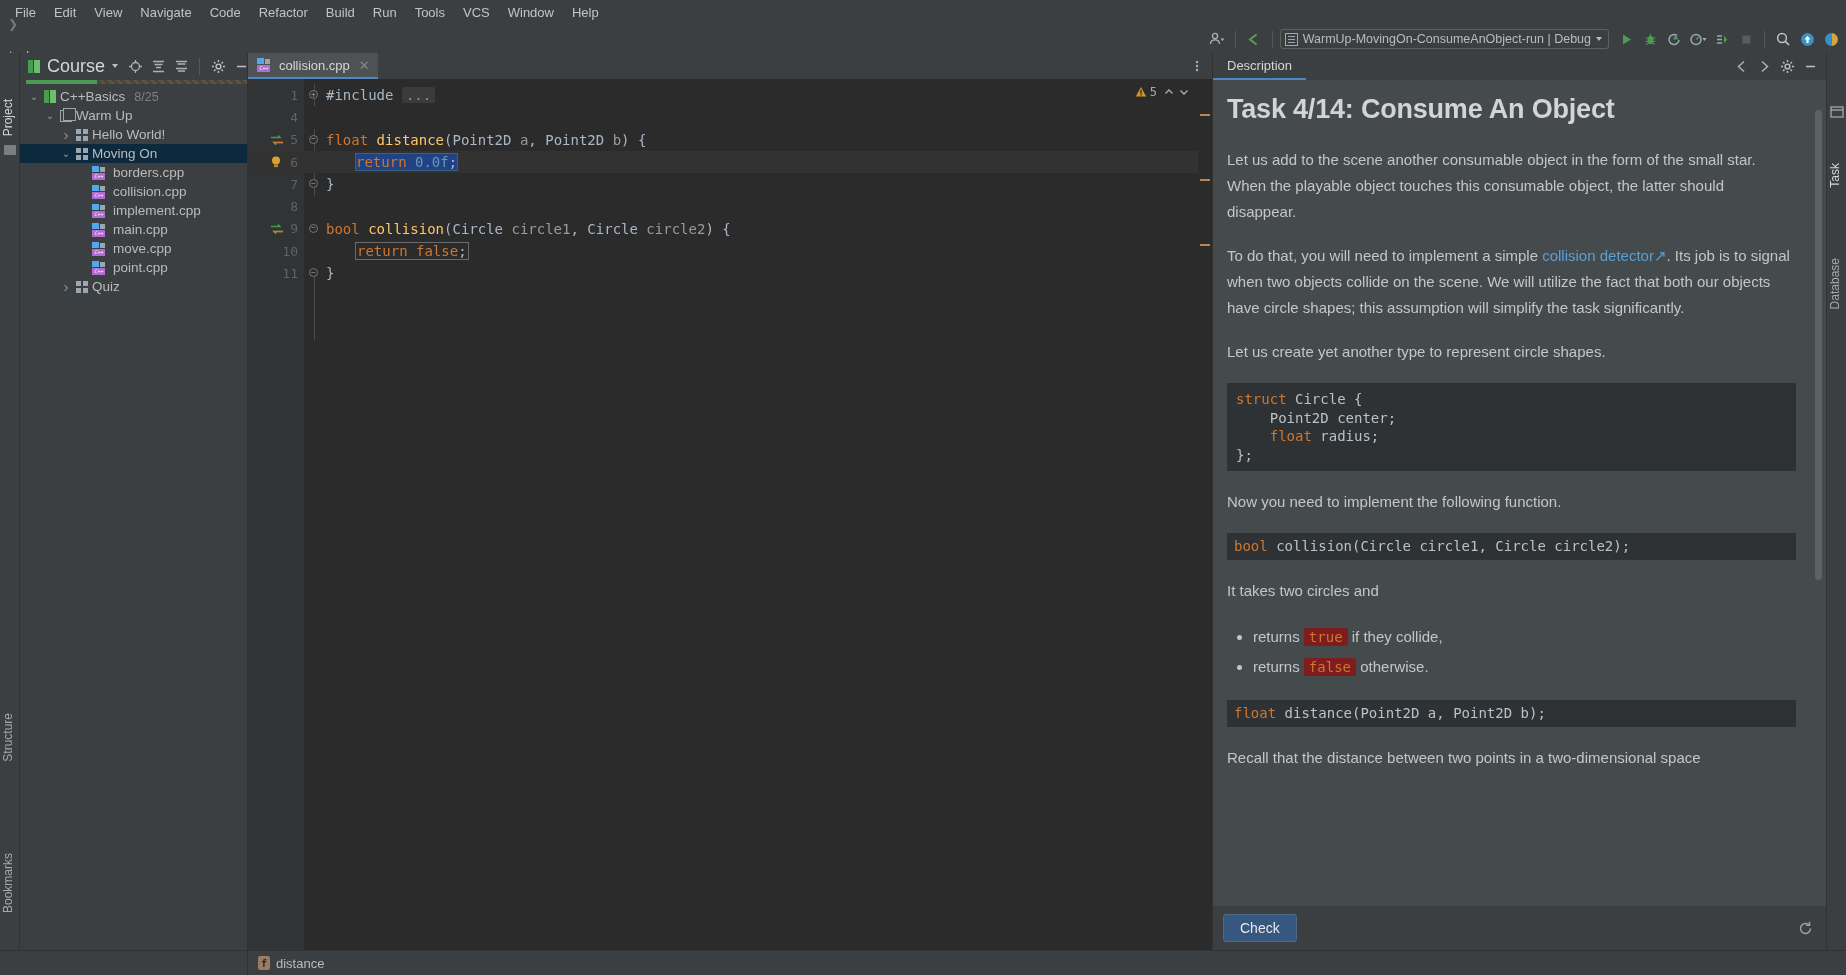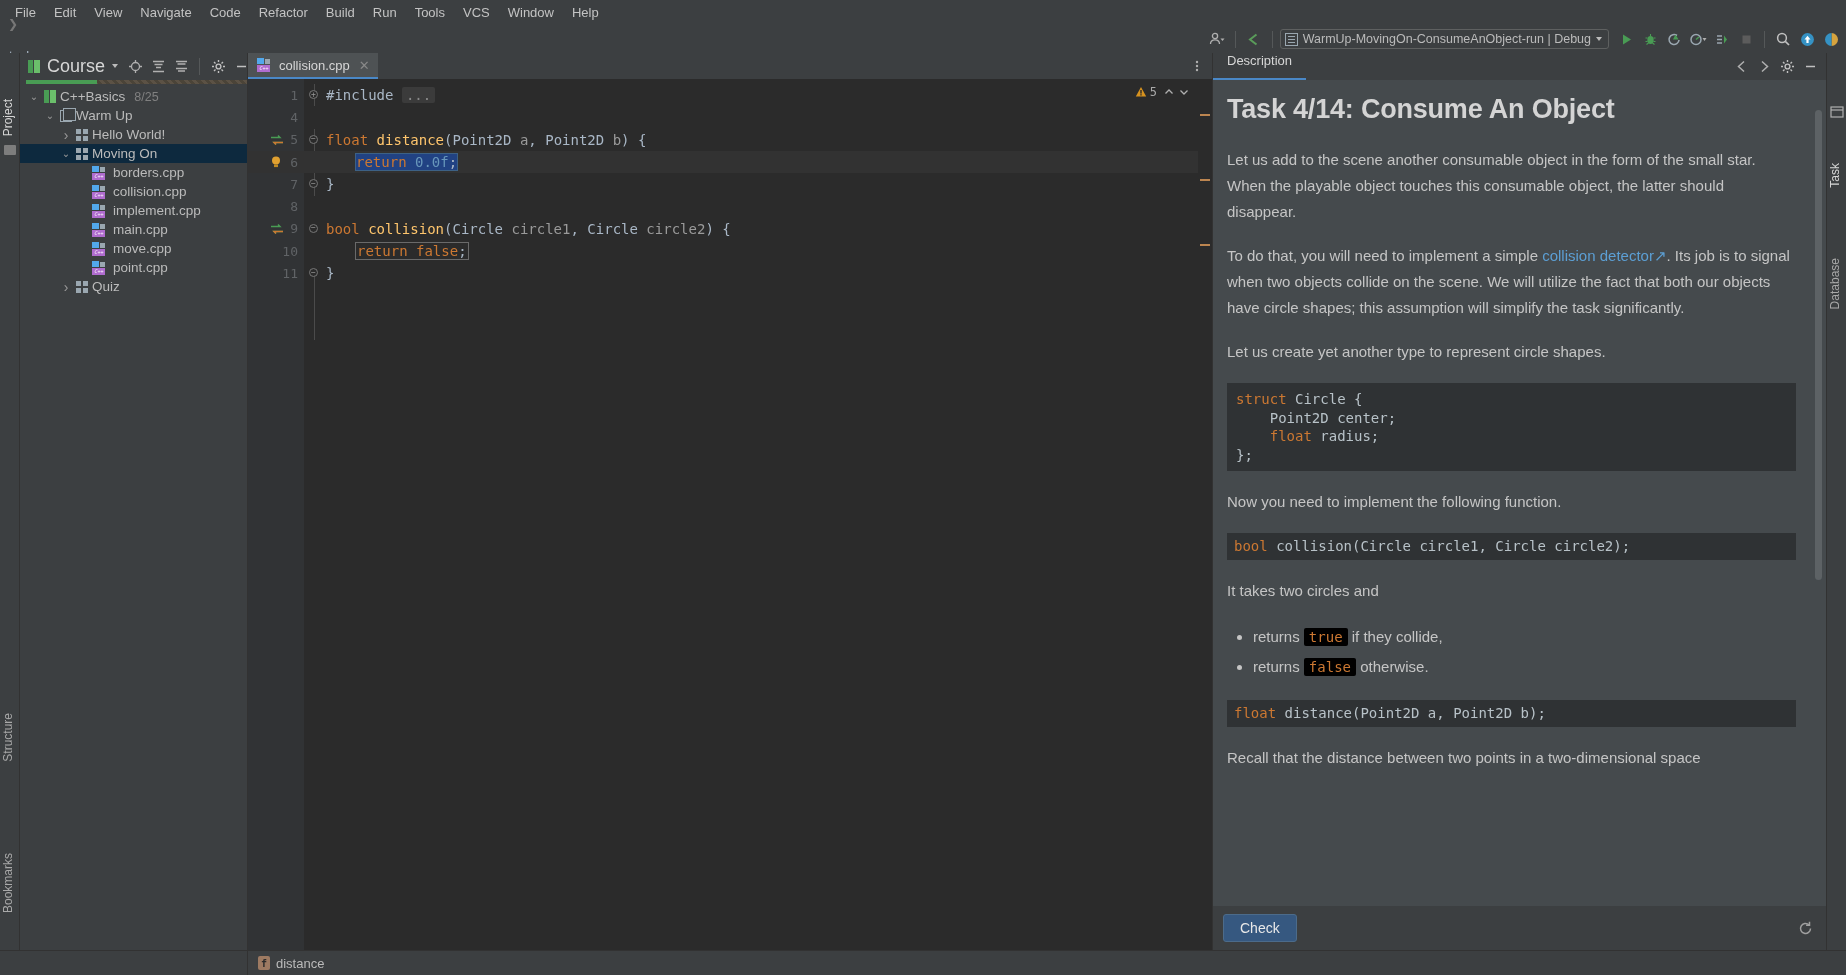--- a/index.html
+++ b/index.html
@@ -146,42 +146,42 @@
     position: absolute; right: 22px; top: 6px; display: flex; align-items: center; gap: 3px;
     font-size: 12px; color: #a9a9a9; z-index: 5;
   }
 
   
   .descpanel {
     width: 614px; flex: 0 0 614px; background: #454a4d; display: flex; flex-direction: column;
     border-left: 1px solid #323232; min-height: 0;
   }
   .desc-tabrow { height: 27px; background: #3c3f41; display: flex; align-items: stretch; flex: 0 0 27px; position: relative; }
-  .desc-tab { display:flex; padding: 0 14px; font-size: 13px; color: #d6d6d6;
+  .desc-tab { display:flex; align-items:center; padding: 0 14px; font-size: 13px; color: #d6d6d6;
     border-bottom: 2px solid #4a88c7; }
   .desc-tools { margin-left: auto; display: flex; align-items: center; gap: 3px; padding-right: 6px; }
 
   .desc-scroll { flex: 1; overflow: hidden; position: relative; padding: 0 30px 0 14px; background: #454a4d; }
   .desc-inner { padding-top: 14px; }
   .desc h1 { font-size: 27px; font-weight: bold; color: #d4d4d4; margin-bottom: 22px; letter-spacing: -0.2px; }
   .desc p { font-size: 15px; line-height: 26px; color: #c5c5c5; margin-bottom: 18px; }
   .desc a { color: #5c9fd4; text-decoration: none; }
   .desc ul { margin: 0 0 18px 26px; }
   .desc li { font-size: 15px; line-height: 30px; color: #c5c5c5; list-style: disc; }
   .codeblock {
     background: #2f3234; padding: 7px 9px; margin-bottom: 18px;
     font-family: "DejaVu Sans Mono", monospace; font-size: 14px; line-height: 18.5px;
     color: #b8c2c8; white-space: pre;
   }
   .codeinline {
     background: #2f3234; padding: 3px 7px; margin-bottom: 18px; display: block;
     font-family: "DejaVu Sans Mono", monospace; font-size: 14px; line-height: 21px;
     color: #b8c2c8; white-space: pre;
   }
-  .ic { background: #000000; color: #cc7832; padding: 1px 5px; border-radius: 2px;
+  .ic { background: #7f1d1d; color: #cc7832; padding: 1px 5px; border-radius: 2px;
     font-family: "DejaVu Sans Mono", monospace; font-size: 14px; }
   .fade-bottom { position: absolute; left: 0; right: 0; bottom: 0; height: 24px;
     background: linear-gradient(to bottom, rgba(69,74,77,0), #454a4d); }
 
   .desc-scrollbar { position: absolute; right: 4px; top: 30px; width: 7px; height: 470px;
     background: #5d6265; border-radius: 4px; }
 
   .desc-footer { height: 44px; flex: 0 0 44px; background: #3c3f41; display: flex; align-items: center;
     padding: 0 10px; position: relative; }
   .checkbtn {

